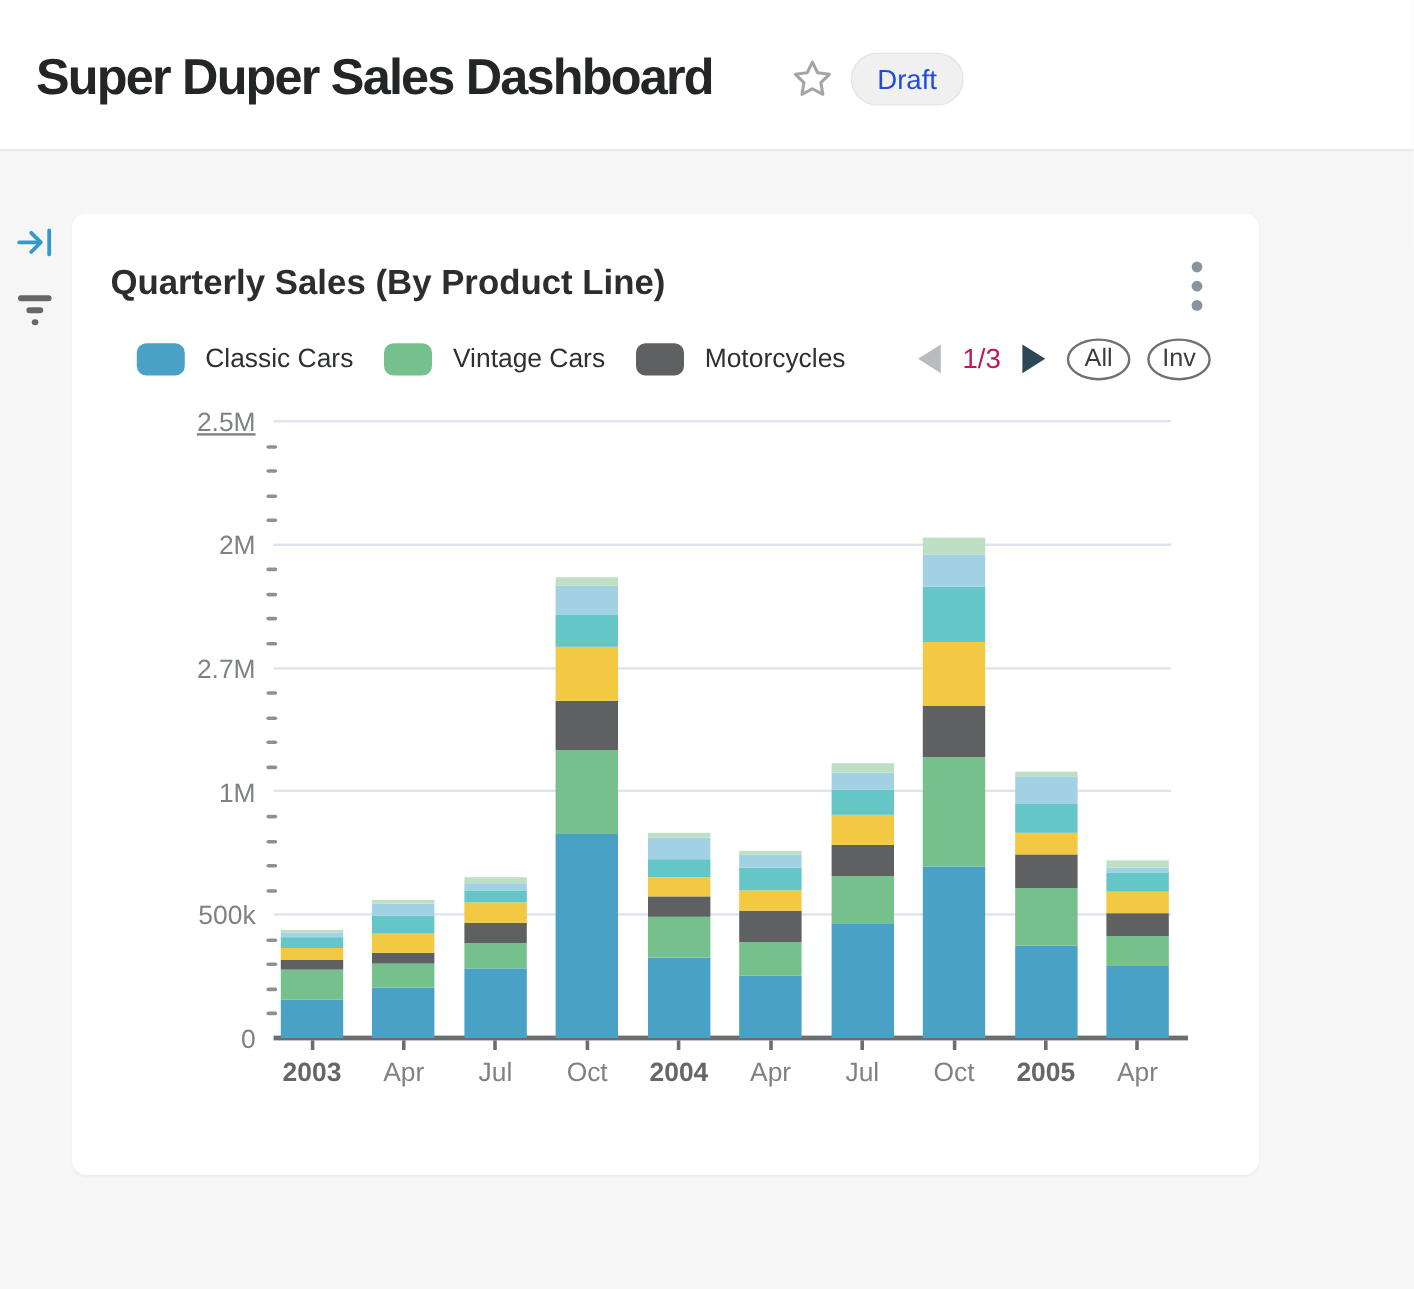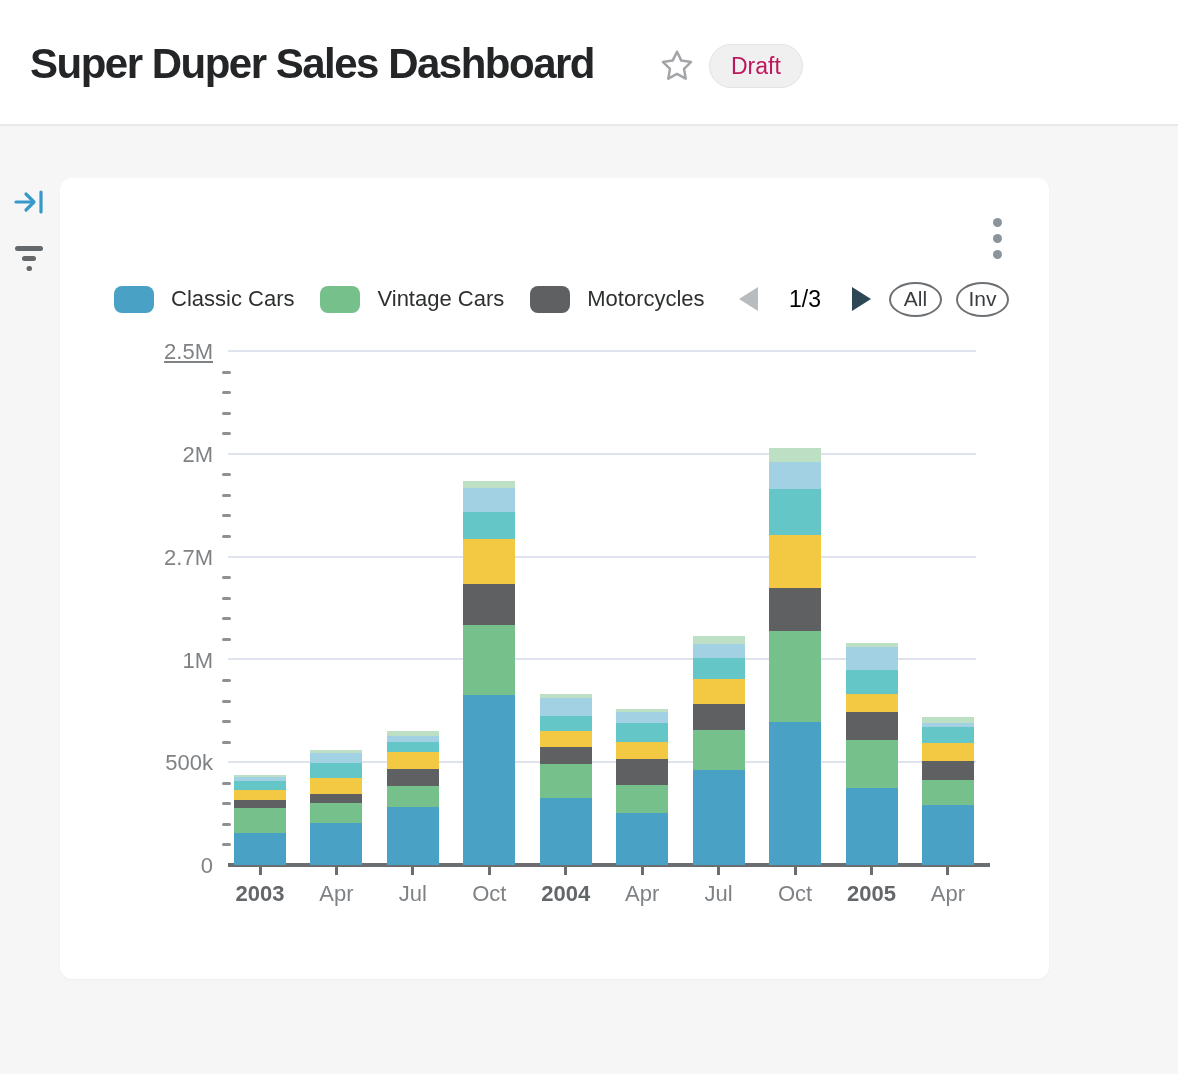--- a/index.html
+++ b/index.html
@@ -2,21 +2,21 @@
 <html><head>
 <meta charset="utf-8">
 <style>
   * { margin:0; padding:0; box-sizing:border-box; }
   html,body { width:1178px; height:1074px; background:#f6f6f7; font-family:"Liberation Sans", sans-serif; overflow:hidden; position:relative; }
 
   
   .app-header { position:absolute; left:0; top:0; width:1178px; height:126px; background:#ffffff; border-bottom:2px solid #e8e9ea; }
   .app-title { position:absolute; left:30px; top:40px; font-size:42px; font-weight:700; letter-spacing:-1.5px; color:#232527; }
   .star-btn { position:absolute; left:658px; top:48px; width:38px; height:38px; background:none; border:none; cursor:pointer; }
-  .badge { position:absolute; left:709px; top:44px; height:44px; padding:0 21px; background:#f0f0f1; border:1px solid #e2e3e4; border-radius:22px; font-size:23px; color:#be185d; display:flex; align-items:center; }
+  .badge { position:absolute; left:709px; top:44px; height:44px; padding:0 21px; background:#f0f0f1; border:1px solid #e2e3e4; border-radius:22px; font-size:23px; color:#1d4ed8; display:flex; align-items:center; }
 
   
   .side-icon { position:absolute; background:none; border:none; cursor:pointer; }
   #icon-collapse { left:13px; top:190px; width:32px; height:26px; }
   #icon-filter  { left:13px; top:245px; width:32px; height:28px; }
 
   
   .card { position:absolute; left:60px; top:178px; width:989px; height:801px; background:#ffffff; border-radius:12px; box-shadow:0 1px 2px rgba(0,0,0,0.04); }
   .card-title { position:absolute; left:32px; top:42px; font-size:29px; font-weight:700; color:#2b2d2f; }
   .kebab { position:absolute; right:36px; top:36px; width:32px; height:48px; background:none; border:none; cursor:pointer; display:flex; flex-direction:column; align-items:center; justify-content:center; gap:7px; }
@@ -25,21 +25,21 @@
   
   .legend-row { position:absolute; left:42px; top:102px; right:40px; height:38px; display:flex; align-items:center; }
   #legend-items { display:flex; align-items:center;padding-left:12px; }
   .legend-item { display:flex; align-items:center; margin-right:26px; cursor:pointer; }
   .swatch { width:40px; height:27px; border-radius:8px; margin-right:17px; flex:none; }
   .legend-label { font-size:22px; color:#2d2f31; white-space:nowrap; }
   .pager { margin-left:auto; display:flex; align-items:center; }
   .tri { width:0; height:0; border-top:12px solid transparent; border-bottom:12px solid transparent; background:none; padding:0; cursor:pointer; }
   .tri-prev { border-right:19px solid #b9bcbe; border-left:none; }
   .tri-next { border-left:19px solid #2d4754; border-right:none; }
-  .page-num { font-size:23px; color:#000000; margin:0 31px; }
+  .page-num { font-size:23px; color:#be185d; margin:0 18px; }
   .oval-btn { width:53px; height:35px; margin-left:14px; background:#fff; border:2px solid #6d7174; border-radius:50%; font-size:21px; color:#3a3d40; font-family:"Liberation Sans",sans-serif; display:flex; align-items:center; justify-content:center; cursor:pointer; }
   .oval-btn.first { margin-left:18px; }
 
   
   #plot { position:absolute; left:168px; top:173px; width:748px; height:514px; }
   .gridline { position:absolute; left:0; width:748px; height:2px; background:#dfe3ee; }
   .ylab { position:absolute; left:-165px; width:150px; text-align:right; font-size:22px; color:#7f8285; }
   .mtick { position:absolute; left:-6px; width:9px; height:3px; border-radius:1.5px; background:#8e9194; }
   .axisline { position:absolute; left:0; top:512px; width:762px; height:4px; background:#6b6e70; }
   .seg { position:absolute; width:52px; }
@@ -69,20 +69,21 @@
 </button>
 <button class="side-icon" id="icon-filter">
   <svg width="30" height="28" viewBox="0 0 30 28" fill="#65686b">
     <rect x="1" y="1" width="28" height="5" rx="2.5"></rect>
     <rect x="8" y="11" width="14" height="5" rx="2.5"></rect>
     <rect x="12.5" y="21" width="5.5" height="5" rx="2.5"></rect>
   </svg>
 </button>
 
 <section class="card">
+  <h2 class="card-title">Quarterly Sales (By Product Line)</h2>
 
   <button class="kebab">
     <i></i>
       <i></i>
       <i></i>
   </button>
 
   <div class="legend-row">
     <div id="legend-items">
         <div class="legend-item">

